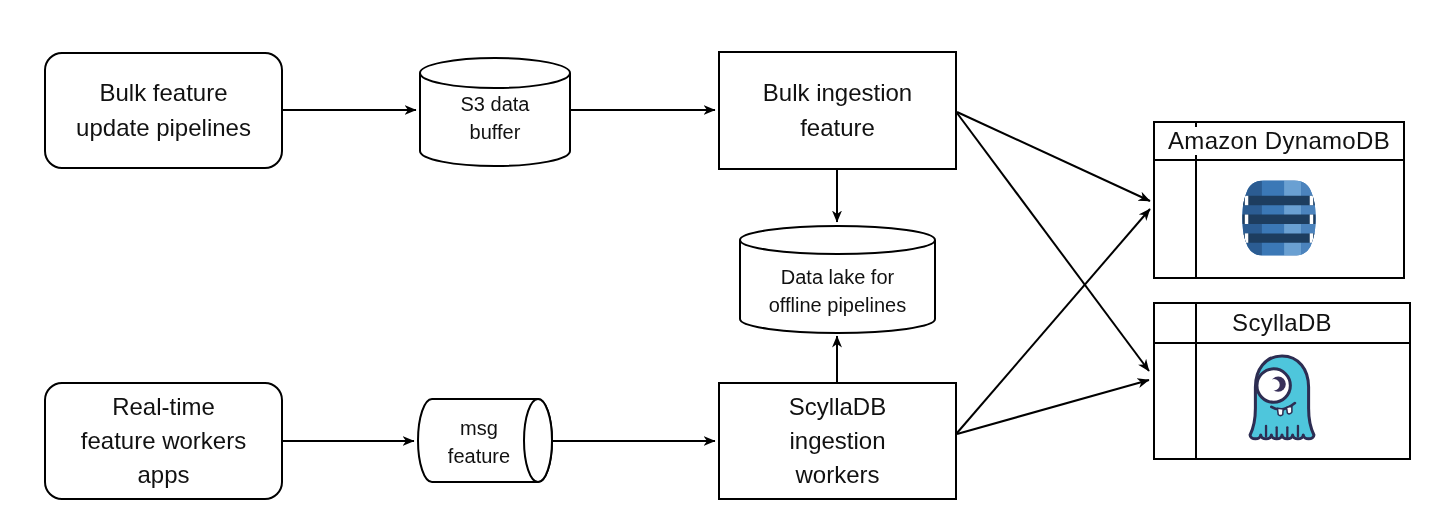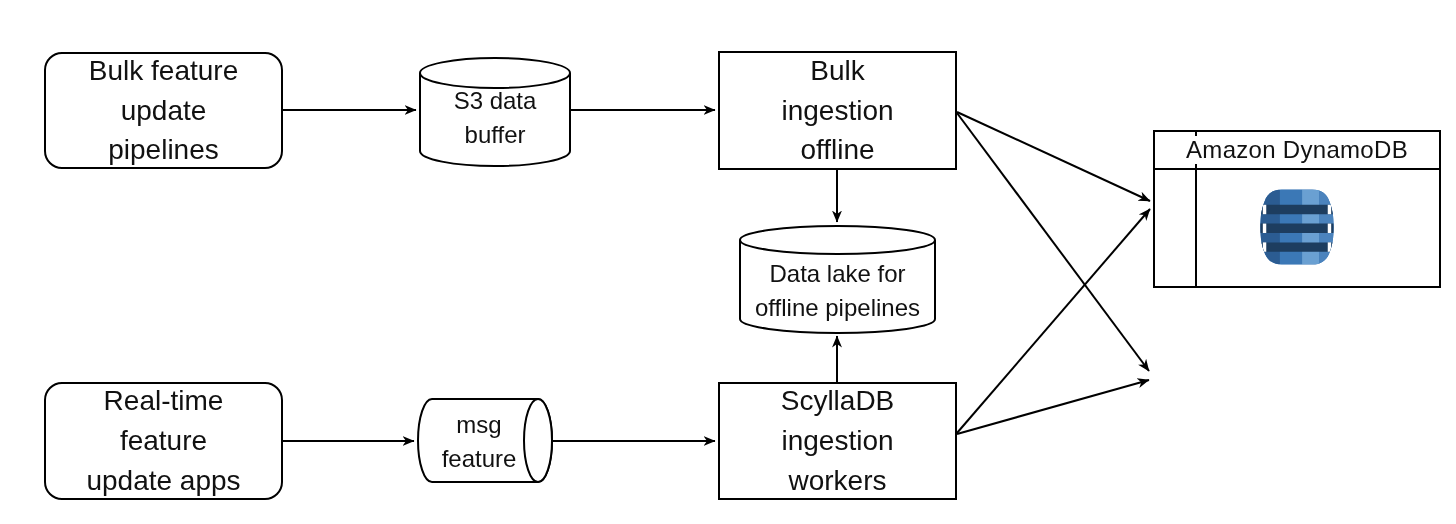--- a/index.html
+++ b/index.html
@@ -4,27 +4,27 @@
 <style>
   html,body{margin:0;padding:0;background:#ffffff;}
   .canvas{
     position:relative;width:1456px;height:524px;background:#ffffff;overflow:hidden;
     font-family:"Liberation Sans", sans-serif;color:#111111;
   }
   .edges{position:absolute;left:0;top:0;width:1456px;height:524px;pointer-events:none;}
   .node{
     position:absolute;box-sizing:border-box;border:2px solid #000;background:#fff;
     display:flex;align-items:center;justify-content:center;text-align:center;
-    font-size:28px;line-height:1.42;
+    font-size:24px;line-height:1.42;
   }
   .node.rounded{border-radius:18px;}
   .node .lbl{display:block;}
   .cyl-label{
     position:absolute;display:flex;align-items:center;justify-content:center;text-align:center;
-    font-size:24px;line-height:1.42;
+    font-size:20px;line-height:1.42;
   }
   .tablebox{position:absolute;box-sizing:border-box;border:2px solid #000;background:#fff;}
   .tablebox .vdivider{position:absolute;left:40px;top:0;bottom:0;width:2px;background:#000;}
   .tablebox .thead{
     position:absolute;left:0;right:0;top:0;border-bottom:2px solid #000;
     display:flex;align-items:center;justify-content:center;
   }
   .tablebox .thead .title{
     position:relative;z-index:2;background:#fff;padding:0 6px;
     font-size:24px;line-height:1.2;letter-spacing:0.3px;
@@ -77,44 +77,44 @@
     <line x1="957" y1="113" x2="1149" y2="371" stroke="#000" stroke-width="2" marker-end="url(#arr)"></line>
     <line x1="957" y1="433" x2="1150" y2="209" stroke="#000" stroke-width="2" marker-end="url(#arr)"></line>
     <line x1="957" y1="434" x2="1149" y2="380" stroke="#000" stroke-width="2" marker-end="url(#arr)"></line>
   </svg>
 
   <div class="node rounded" style="left:44px;top:52px;width:239px;height:117px;">
     <span class="lbl" style="max-width:195px;">Bulk feature update pipelines</span>
   </div>
 
   <div class="node" style="left:718px;top:51px;width:239px;height:119px;">
-    <span class="lbl" style="max-width:170px;">Bulk ingestion offline</span>
+    <span class="lbl" style="max-width:170px;">Bulk ingestion feature</span>
   </div>
 
   <div class="node rounded" style="left:44px;top:382px;width:239px;height:118px;">
-    <span class="lbl" style="max-width:175px;">Real-time feature update apps</span>
+    <span class="lbl" style="max-width:175px;">Real-time feature workers apps</span>
   </div>
 
   <div class="node" style="left:718px;top:382px;width:239px;height:118px;">
     <span class="lbl" style="max-width:185px;">ScyllaDB ingestion workers</span>
   </div>
 
   <div class="cyl-label" style="left:420px;top:82px;width:150px;height:72px;">
     <span class="lbl" style="max-width:110px;">S3 data buffer</span>
   </div>
 
   <div class="cyl-label" style="left:740px;top:254px;width:195px;height:74px;">
     <span class="lbl" style="max-width:170px;">Data lake for offline pipelines</span>
   </div>
 
   <div class="cyl-label" style="left:432px;top:404px;width:94px;height:76px;">
     <span class="lbl" style="max-width:80px;">msg feature</span>
   </div>
 
-  <div class="tablebox" style="left:1153px;top:130px;width:288px;height:158px;">
+  <div class="tablebox" style="left:1153px;top:121px;width:252px;height:158px;">
     <div class="vdivider"></div>
     <div class="thead dyn-head">
       <span class="title">Amazon DynamoDB</span>
     </div>
     <div class="tbody dyn-body">
       <svg width="86" height="82" viewBox="0 0 100 96">
         <path d="M32,4 L68,4 C78,4 85,9 88,18 C91,26 93,34 93,48 C93,62 91,70 88,78 C85,87 78,92 68,92 L32,92 C22,92 15,87 12,78 C9,70 7,62 7,48 C7,34 9,26 12,18 C15,9 22,4 32,4 Z" fill="var(--dynamo-blue, #3b78b6)"></path>
         <g clip-path="url(#barrelClip)">
           <rect x="7" y="4" width="23" height="88" fill="var(--dynamo-blue-dark, #2b5c92)"></rect>
           <rect x="30" y="4" width="26" height="88" fill="var(--dynamo-blue, #3b78b6)"></rect>
@@ -131,14 +131,39 @@
             <rect x="10" y="44" width="4" height="11"></rect>
               <rect x="86" y="44" width="4" height="11"></rect>
             <rect x="10" y="66" width="4" height="11"></rect>
               <rect x="86" y="66" width="4" height="11"></rect>
           </g>
         </g>
       </svg>
     </div>
   </div>
 
+  <div class="tablebox" style="left:1153px;top:302px;width:258px;height:158px;">
+    <div class="vdivider"></div>
+    <div class="thead scy-head">
+      <span class="title">ScyllaDB</span>
+    </div>
+    <div class="tbody scy-body">
+      <svg width="76" height="96" viewBox="0 0 100 126">
+        <path d="M50,5 C28,5 15,23 15,46 L15,74 C15,90 12,101 8,109
+                 a7,5 0 0 0 14,0 a7,5 0 0 0 14,0 a7,5 0 0 0 14,0 a7,5 0 0 0 14,0 a7,5 0 0 0 14,0 a7,5 0 0 0 14,0
+                 C88,101 85,90 85,74 L85,46 C85,23 72,5 50,5 Z" fill="var(--scylla-teal, #4ec6dc)" stroke="var(--scylla-outline, #2d2d52)" stroke-width="4" stroke-linejoin="round"></path>
+        <g stroke="var(--scylla-outline, #2d2d52)" stroke-width="3" stroke-linecap="round">
+          <line x1="29" y1="97" x2="29" y2="111"></line>
+          <line x1="43" y1="99" x2="43" y2="113"></line>
+          <line x1="57" y1="99" x2="57" y2="113"></line>
+          <line x1="71" y1="97" x2="71" y2="111"></line>
+        </g>
+        <circle cx="39" cy="44" r="22" fill="#ffffff" stroke="var(--scylla-outline, #2d2d52)" stroke-width="4"></circle>
+        <circle cx="45" cy="42" r="10" fill="var(--scylla-pupil, #38305a)"></circle>
+        <circle cx="39.5" cy="43" r="7.5" fill="#ffffff"></circle>
+        <path d="M36,72 Q50,81 67,67" fill="none" stroke="var(--scylla-outline, #2d2d52)" stroke-width="3.5" stroke-linecap="round"></path>
+        <path d="M44,74 l1,8 q3,3 6,0 l0.5,-7 z" fill="#ffffff" stroke="var(--scylla-outline, #2d2d52)" stroke-width="2" stroke-linejoin="round"></path>
+        <path d="M56,73 l1,7 q3,3 6,-1 l0,-8 z" fill="#ffffff" stroke="var(--scylla-outline, #2d2d52)" stroke-width="2" stroke-linejoin="round"></path>
+      </svg>
+    </div>
+  </div>
 
 </div>
 
 </body></html>

